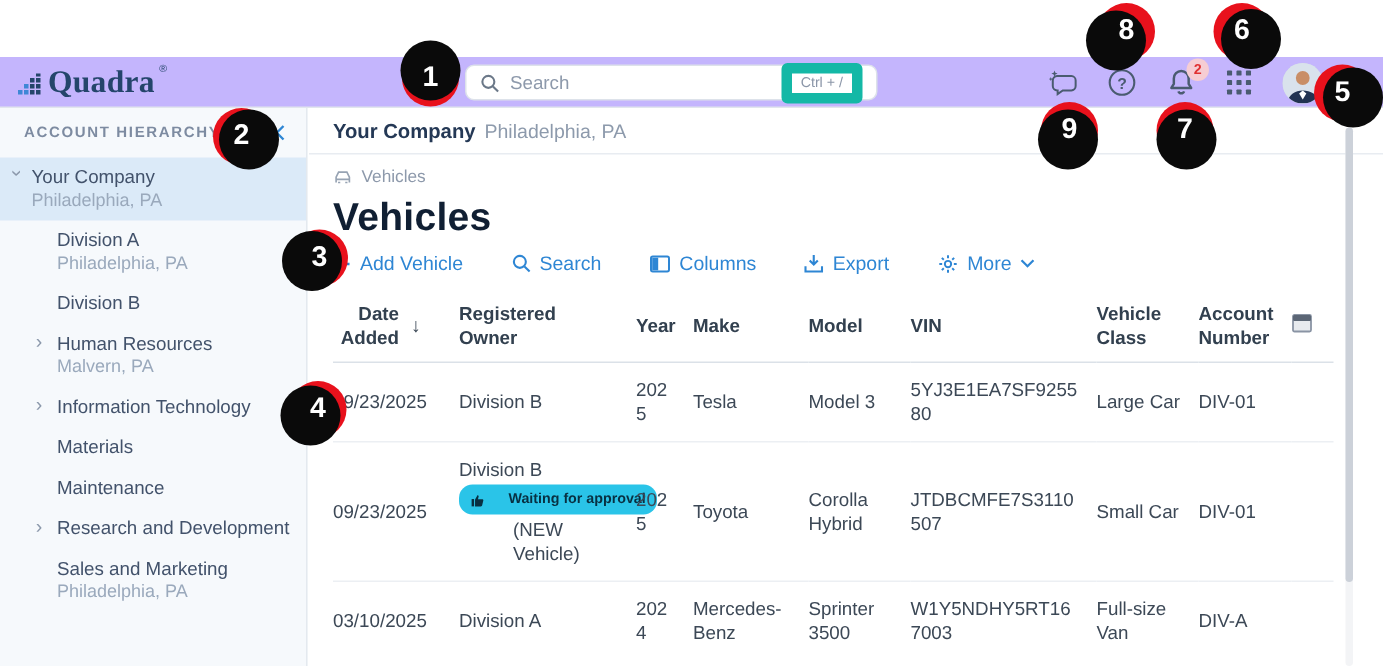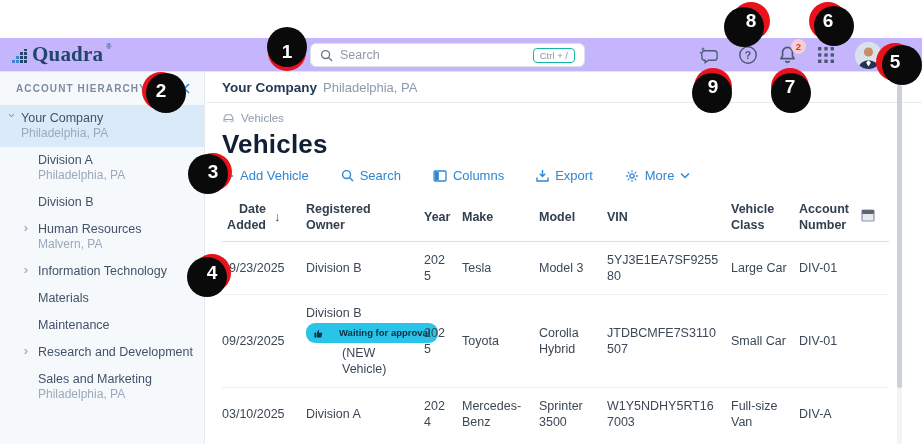--- a/index.html
+++ b/index.html
@@ -13,21 +13,21 @@
   .logo-mark { margin-top:7px; }
   .logo-text { font-family:"Liberation Serif", serif; font-weight:bold; font-size:21px;
     color:#24456b; letter-spacing:.2px; }
   .logo-tm { font-size:7px; color:#24456b; vertical-align:top; line-height:10px; }
 
   .search { position:absolute; left:310px; top:5px; width:275px; height:24px; background:#fff;
     border:1px solid #dde2ea; border-radius:6px; display:flex; align-items:center; padding:0 9px; gap:7px; }
   .search input { border:none; outline:none; flex:1; font-size:12.5px; color:#444;
     font-family:"Liberation Sans", sans-serif; background:transparent; }
   .search input::placeholder { color:#8d99ab; }
-  .shortcut { border:1px solid #14b8a6; border-radius:4px; padding:1px 6px; font-size:9.5px;
+  .shortcut { border:7px solid #14b8a6; border-radius:4px; padding:1px 6px; font-size:9.5px;
     color:#8b96a8; white-space:nowrap; }
 
   .topbar-icons { position:absolute; top:0; right:40px; height:34px; display:flex;
     align-items:center; gap:19px; }
   .tb-ic { width:20px; height:20px; display:flex; align-items:center; justify-content:center;
     position:relative; cursor:pointer; }
   .notif-badge { position:absolute; top:-6px; right:-9px; min-width:15px; height:15px;
     background:#f6cdd3; color:#e03131; border-radius:50%; font-size:9.5px; font-weight:bold;
     display:flex; align-items:center; justify-content:center; }
   .avatar { width:27px; height:27px; border-radius:50%; overflow:hidden; background:#cfd8e3; }

